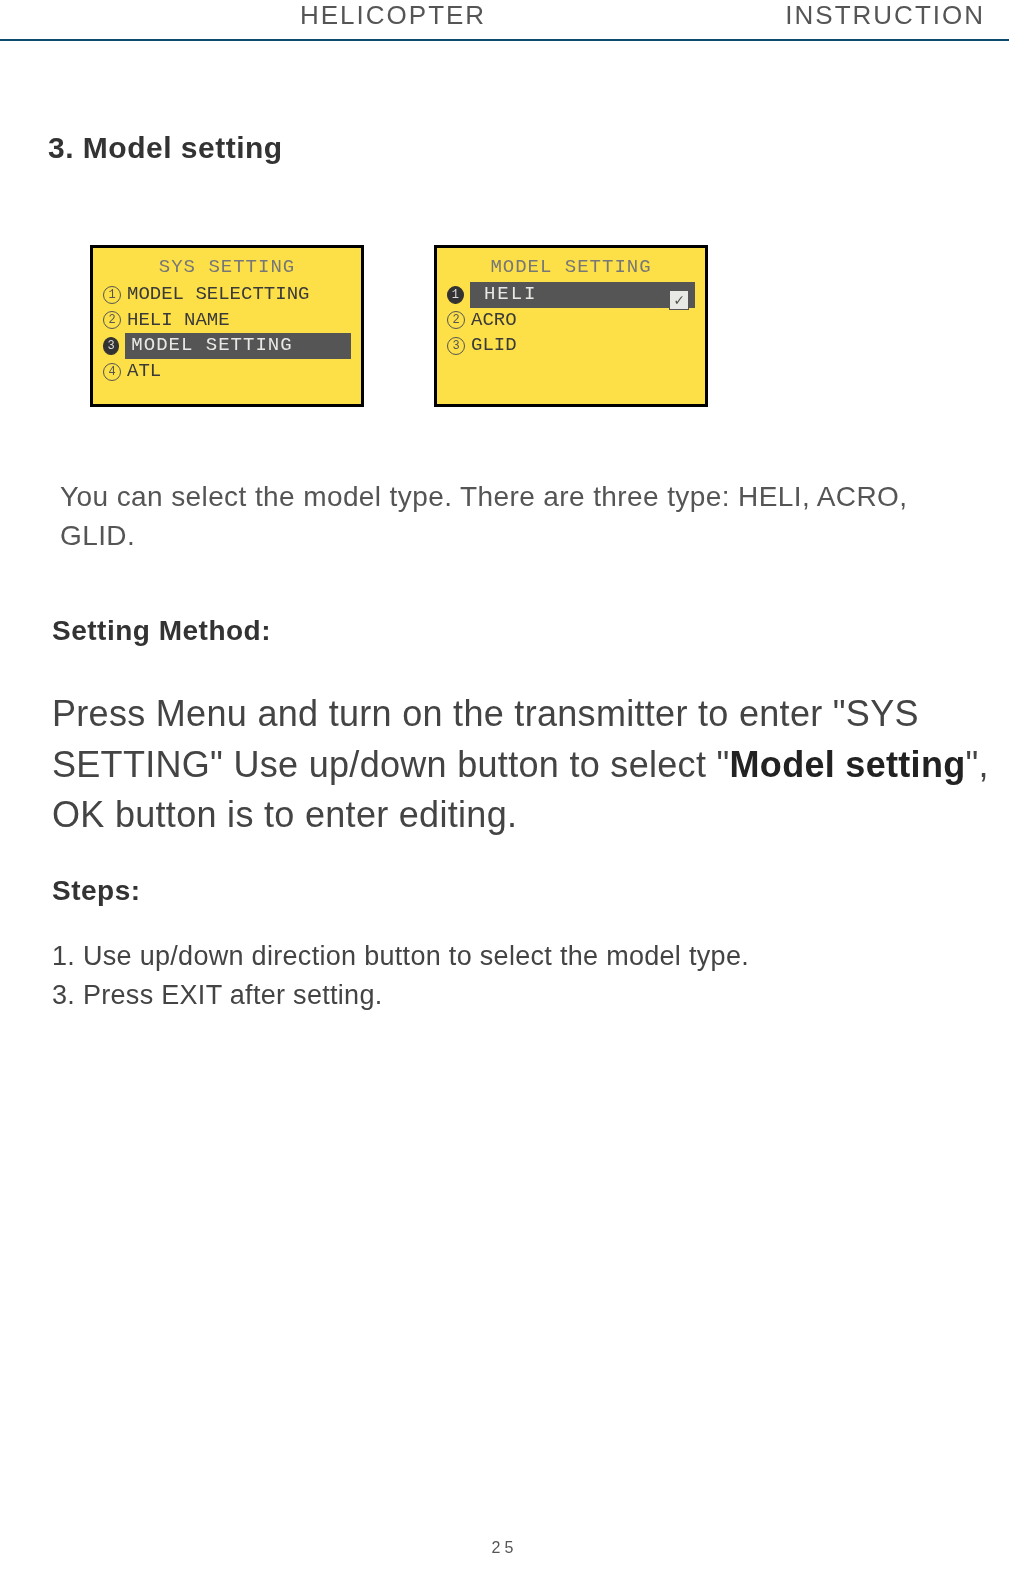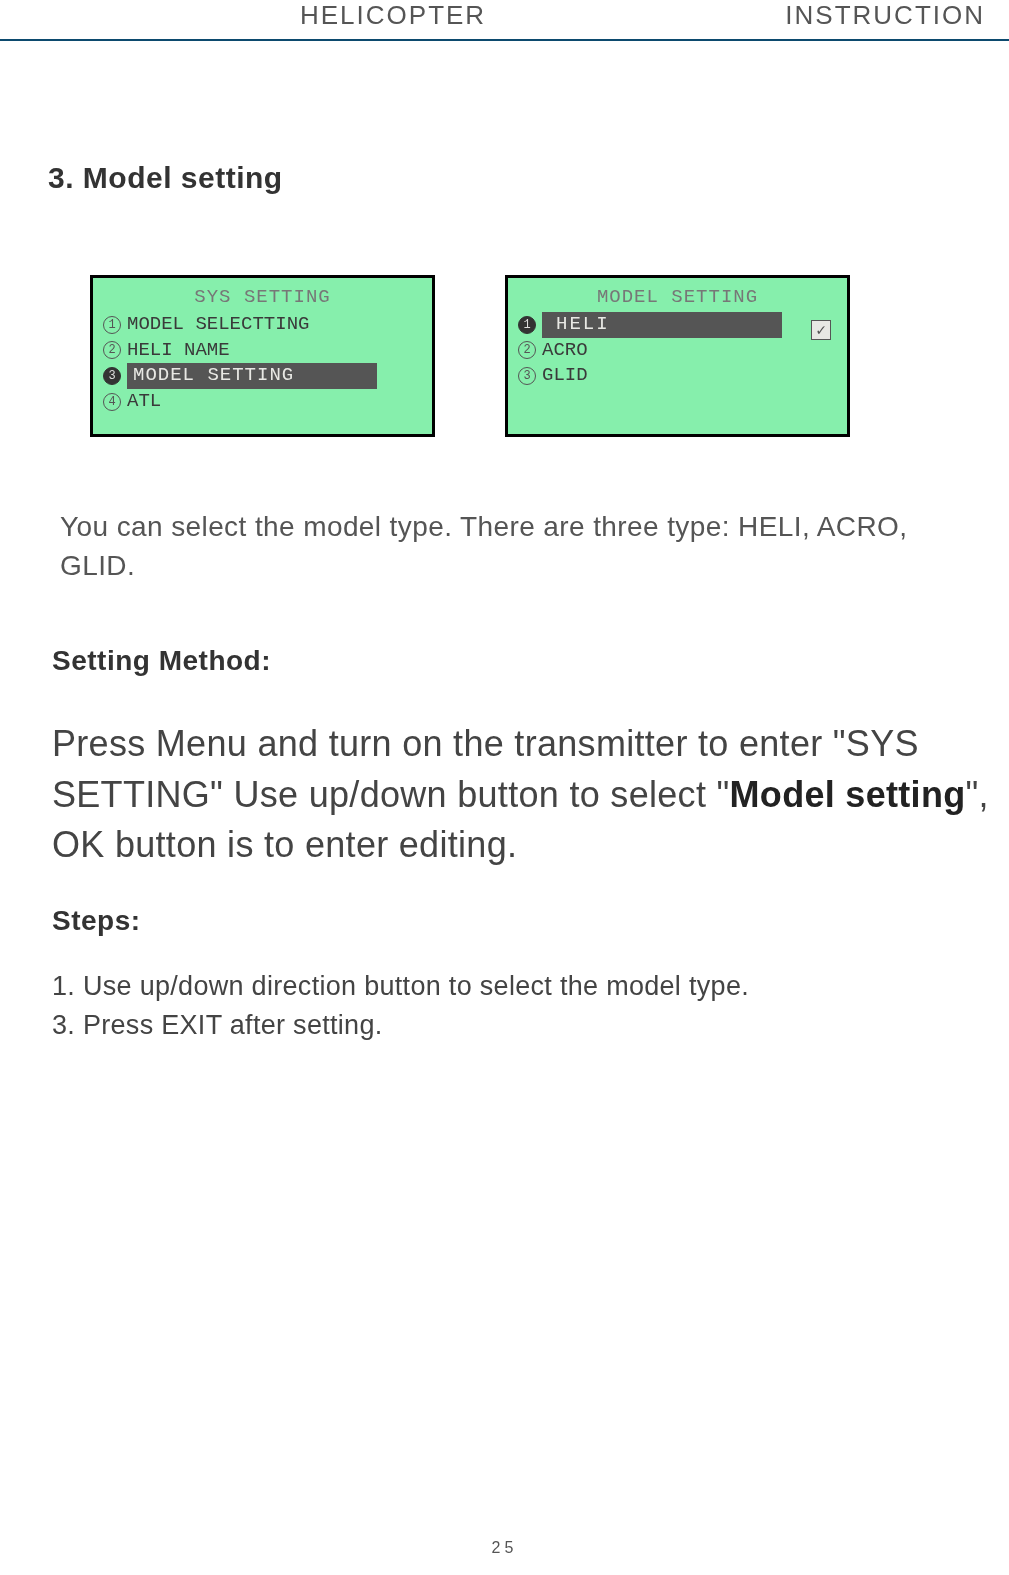--- a/index.html
+++ b/index.html
@@ -19,33 +19,33 @@
     letter-spacing: 2px;
     font-size: 26px;
     color: #555;
   }
   .header span:first-child { margin-left: 280px; }
   .header span:last-child { margin-right: 4px; }
   .section-title {
     font-size: 30px;
     font-weight: bold;
     color: #333;
-    margin: 120px 0 0 48px;
+    margin: 90px 0 0 48px;
     letter-spacing: 0.5px;
   }
   .screens {
     display: flex;
     gap: 70px;
     margin: 80px 0 0 90px;
   }
   .lcd {
-    width: 345px;
+    width: 274px;
     height: 162px;
     border: 3px solid #000;
-    background: #86efac;
+    background: #fde047;
     padding: 8px 10px;
     font-family: "Courier New", monospace;
     font-size: 20px;
     color: #3a3a3a;
     position: relative;
   }
   .lcd-title {
     text-align: center;
     letter-spacing: 1px;
     color: #777;

